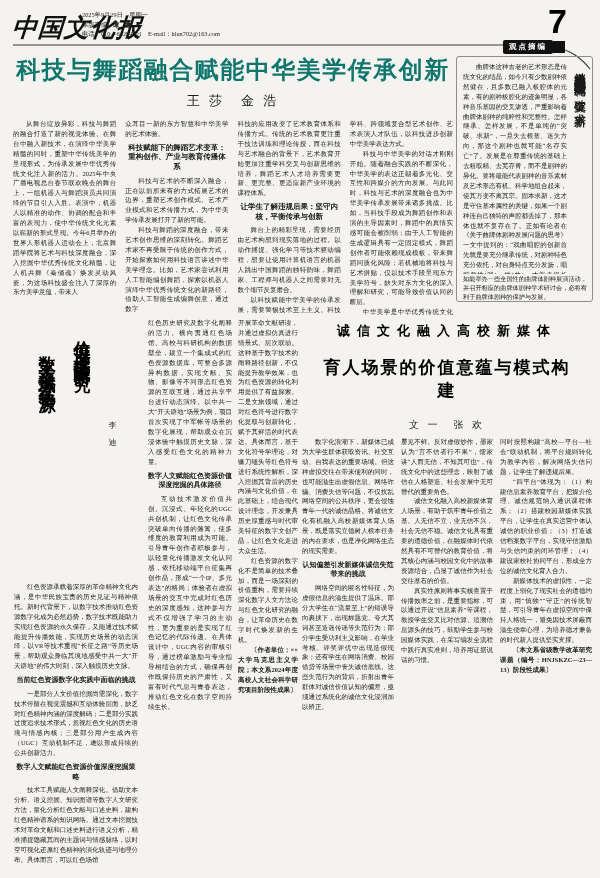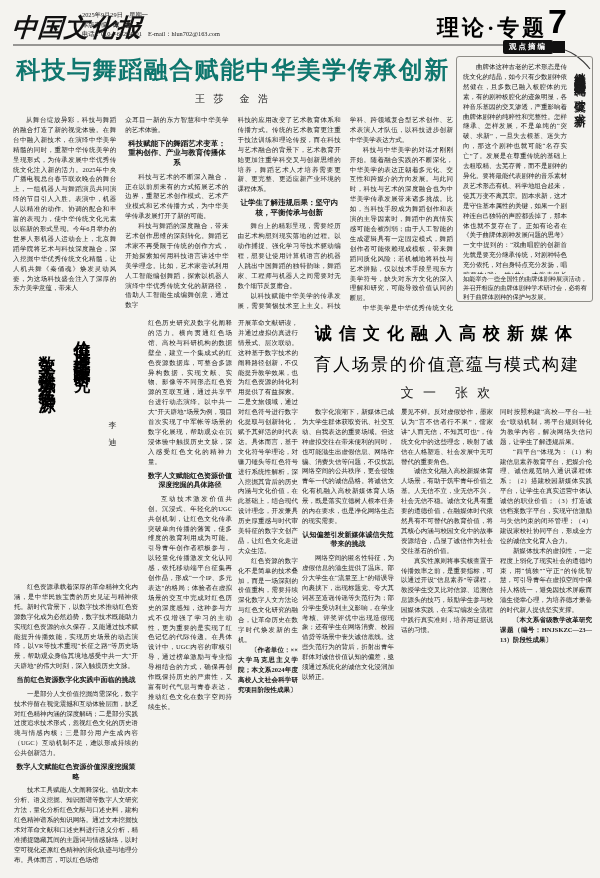--- a/index.html
+++ b/index.html
@@ -32,60 +32,59 @@
   .ob-foot .src{display:block;text-align:right;}
   
   .coltext{font-size:6.5px;line-height:9.9px;text-align:justify;overflow:hidden;}
   .coltext p{margin:0;text-indent:2em;}
   .sub{font-family:"Liberation Sans",sans-serif;font-weight:bold;text-align:center;
        font-size:7px;line-height:9.6px;margin:4px 0;text-indent:0 !important;}
   
   .lead{position:absolute;left:13px;top:54px;width:440px;}
   .lead h1{margin:0;text-align:center;font-size:24px;letter-spacing:1.5px;
            font-family:"Liberation Sans",sans-serif;font-weight:bold;color:#0f766e;}
-  .lead .byline{text-align:center;font-size:10px;letter-spacing:3px;margin-top:6px;}
+  .lead .byline{text-align:center;font-size:13px;letter-spacing:3px;margin-top:6px;}
   .lead-cols{display:flex;gap:9px;margin-top:9px;height:197px;overflow:hidden;}
   .lead-cols .col{flex:1;}
   .lead .sub{font-size:7.5px;}
   
   .a2{position:absolute;left:14px;top:318px;width:284px;height:556px;}
   .a2c1{position:absolute;left:0;top:0;width:124px;height:556px;}
   .a2-titlebox{position:relative;height:264px;display:flex;justify-content:center;gap:12px;
                padding-top:8px;box-sizing:border-box;}
   .vtext{writing-mode:vertical-rl;text-orientation:upright;}
   .a2-t{font-size:17px;font-weight:bold;letter-spacing:4px;color:#000;}
   .a2-t.first{margin-top:16px;}
   .a2-author{font-size:8px;letter-spacing:4px;margin-top:88px;}
   .a2c1-text{height:292px;}
   .a2c2{position:absolute;left:134px;top:0;width:84px;height:556px;}
   .a2c3{position:absolute;left:224px;top:0;width:60px;height:556px;}
   .note{font-weight:bold;}
   
   .a3{position:absolute;left:302px;top:322px;width:290px;height:552px;}
-  .a3 .t1{margin:0;text-align:center;font-size:17px;font-weight:bold;letter-spacing:7px;color:#000;}
-  .a3 .t2{margin:8px;text-align:center;font-size:17px;font-weight:normal;letter-spacing:2px;color:#000;}
-  .a3-byline{text-align:center;font-size:13px;letter-spacing:3px;margin:6px 0 5px;}
+  .a3 .t1{margin:0;text-align:center;font-size:13px;font-weight:bold;letter-spacing:7px;color:#000;}
+  .a3 .t2{margin:16px;text-align:center;font-size:17px;font-weight:bold;letter-spacing:2px;color:#000;}
+  .a3-byline{text-align:center;font-size:10px;letter-spacing:3px;margin:6px 0 5px;}
   .a3-cols{display:flex;gap:7px;height:468px;overflow:hidden;}
   .a3-cols .col{flex:1;}
 </style>
 </head>
 <body>
 
 <div id="page">
 
   <div class="masthead">中国文化报</div>
   <div class="head-info">
     <div class="ln1">2025年9月29日　星期一</div>
     <div class="ln2">
       <span>本版责编</span>
       <b>谭　鑫</b>
     </div>
     <div class="ln3">电话：010—64294501　E-mail：hlun702@163.com</div>
   </div>
-  <div class="section-title">理论·专题</div>
   <div class="pagenum">7</div>
   <svg class="rule-svg" width="600" height="80">
     <path d="M13 45 L520 45 C548 45 563 47 575 55 C581 59 586 64 590 69" stroke="#3a3a3a" stroke-width="1.2" fill="none"></path>
   </svg>
 
   <div class="ob-badge">
     <span class="lbl">观点摘编</span>
     <span class="sq"></span>
   </div>
 

